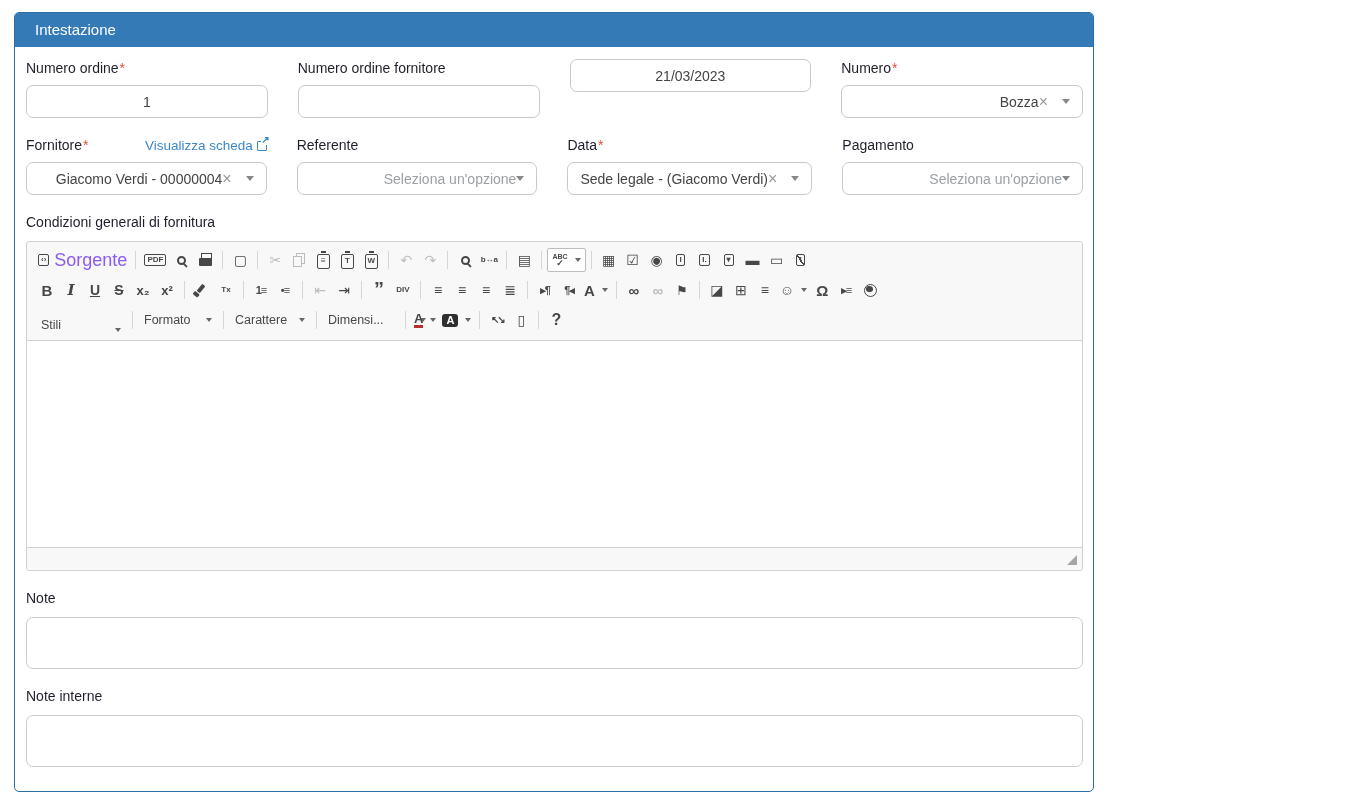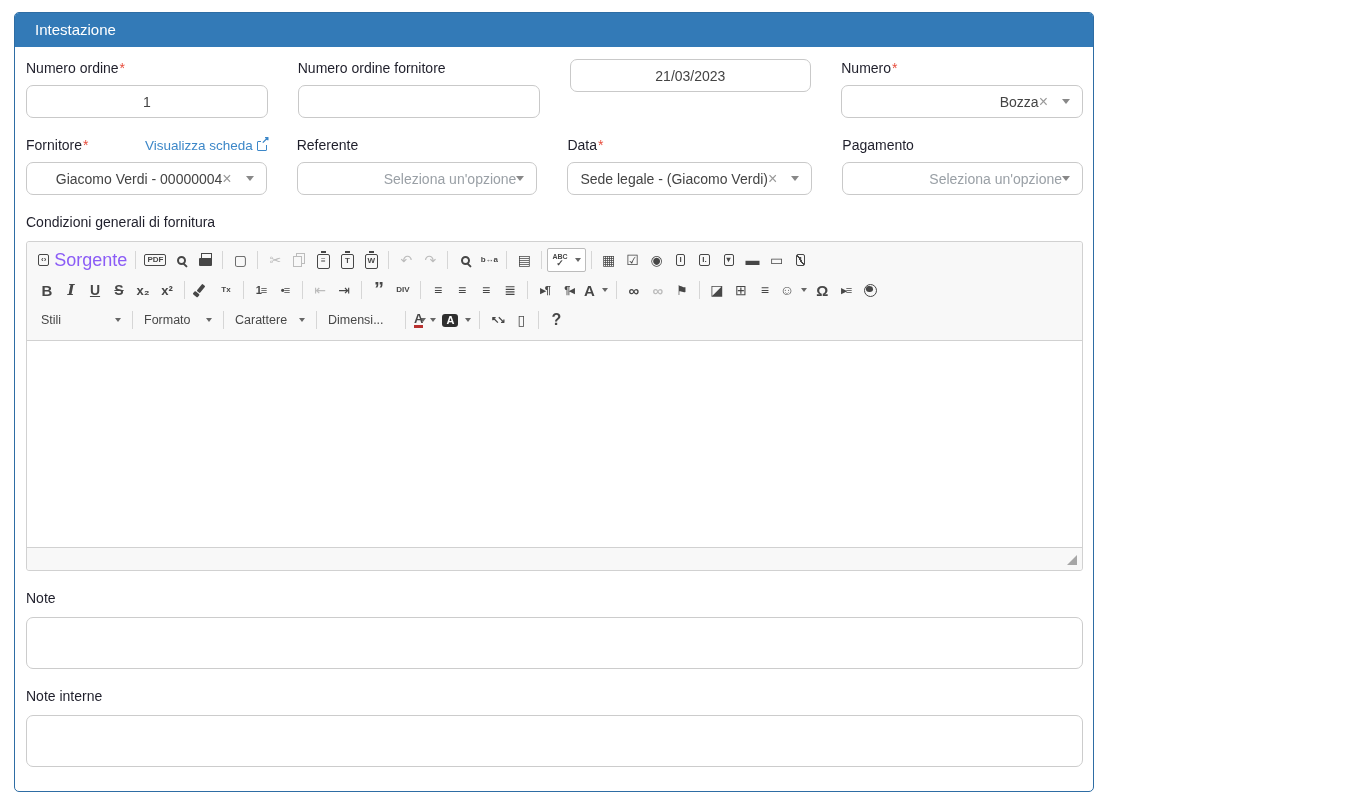--- a/index.html
+++ b/index.html
@@ -381,21 +381,21 @@
                 <span class="ic-glyph st-omega">Ω</span>
               </span>
               <span class="tb-btn">
                 <span class="ic-glyph st-list">▸≡</span>
               </span>
               <span class="tb-btn">
                 <span class="ic-globe"></span>
               </span>
             </div>
             <div class="tb-row">
-              <span class="tb-combo" style="width: 92px;">
+              <span class="tb-combo" style="width: 92px; align-items: flex-end;">
                 <span class="tb-combo-label">Stili</span>
                 <span class="tb-caret"></span>
               </span>
               <span class="tb-sep"></span>
               <span class="tb-combo" style="width: 80px;">
                 <span class="tb-combo-label">Formato</span>
                 <span class="tb-caret"></span>
               </span>
               <span class="tb-sep"></span>
               <span class="tb-combo" style="width: 82px;">

